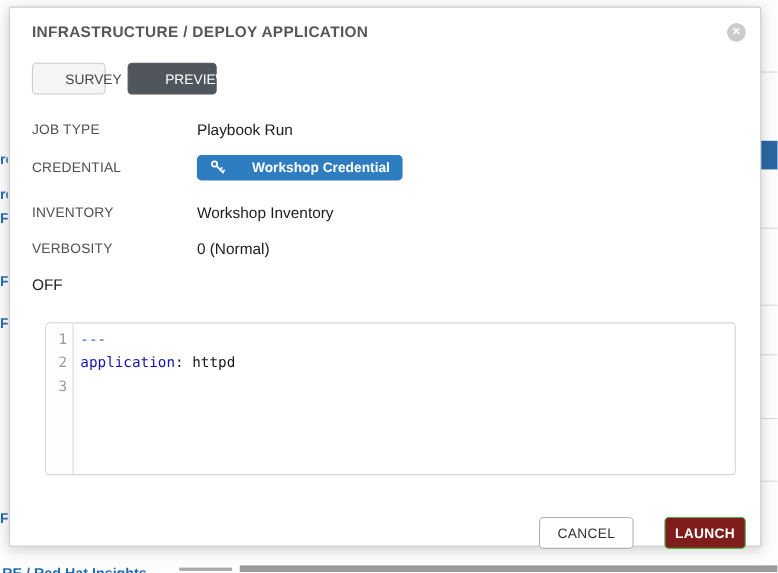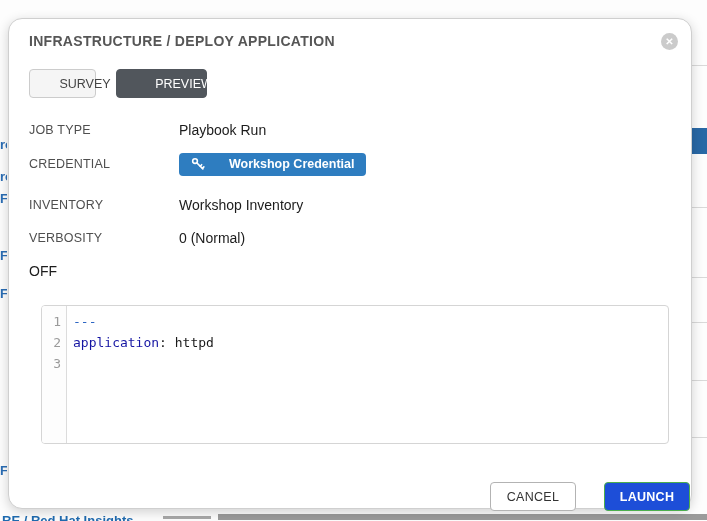--- a/index.html
+++ b/index.html
@@ -25,23 +25,22 @@
   .bottom-blue-text {
     position:absolute; left:2px; top:0; width:160px; height:8px; overflow:hidden;
     color:#1f6bb0; font-weight:bold; font-size:13px; line-height:15px; white-space:nowrap;
   }
   .bottom-gray-frag { position:absolute; left:163px; top:3px; width:48px; height:3px; background:#a8a8a8; }
   .bottom-gray-bar { position:absolute; left:218px; top:1px; width:489px; height:6px; background:#9b9b9b; }
 
   
   .modal {
     position:absolute; left:8px; top:6px; width:684px; height:491px;
-    background:#ffffff; border:1px solid #cfcfcf; border-radius:14px;
+    background:#ffffff; border:1px solid #cfcfcf; border-radius:2px;
     box-shadow:0 3px 12px rgba(0,0,0,0.18);
-    margin-top:12px;
   }
   .modal-title {
     position:absolute; left:20px; top:14px;
     font-size:14px; font-weight:bold; color:#565656; letter-spacing:0.3px;
   }
   .close-btn {
     position:absolute; top:14px; right:13px; width:17px; height:17px;
     background:#cbcbcb; border-radius:50%;
     color:#ffffff; font-size:10px; font-weight:bold;
     display:flex; align-items:center; justify-content:center;
@@ -54,21 +53,21 @@
     font-family:"Liberation Sans", sans-serif;
     font-size:12.5px; display:flex; align-items:center; justify-content:center;
     cursor:pointer;
     padding-left:45px;
   }
   .tab-survey {
     left:20px; width:67px;
     background:#f5f5f5; border:1px solid #cccccc; color:#444444;
   }
   .tab-preview {
-    left:107px; width:91px;
+    left:107px; width:81px;
     background:#51565c; border:1px solid #51565c; color:#ffffff;
   }
 
   
   .row { position:absolute; left:20px; right:20px; height:24px; display:flex; align-items:center; }
   .row-label { width:150px; font-size:12.5px; color:#4f4f4f; letter-spacing:0.2px; flex:none; }
   .row-value { font-size:14px; color:#1c1c1c; }
   .badge {
     display:inline-flex; align-items:center; gap:24px;
     background:#2e7dc0; border-radius:4px; padding:4px 12px; height:23px;
@@ -99,22 +98,22 @@
     position:absolute; top:463px; height:29px; border-radius:4px;
     font-family:"Liberation Sans", sans-serif; font-size:12.5px;
     display:flex; align-items:center; justify-content:center; cursor:pointer;
     letter-spacing:0.3px;
   }
   .btn-cancel {
     left:481px; width:86px;
     background:#ffffff; border:1px solid #b3b3b3; color:#333333;
   }
   .btn-launch {
-    left:595px; width:86px;
-    background:#1d4ed8; border:1px solid #4cae4c; color:#ffffff; font-weight:bold;
+    left:595px; width:74px;
+    background:#7f1d1d; border:1px solid #4cae4c; color:#ffffff; font-weight:bold;
   }
 </style>
 </head>
 <body>
 
 <div class="bg-page">
   <div class="frag-left" style="top:138px">ro</div>
   <div class="frag-left" style="top:170px">rc</div>
   <div class="frag-left" style="top:192px">F</div>
   <div class="frag-left" style="top:249px">F</div>

